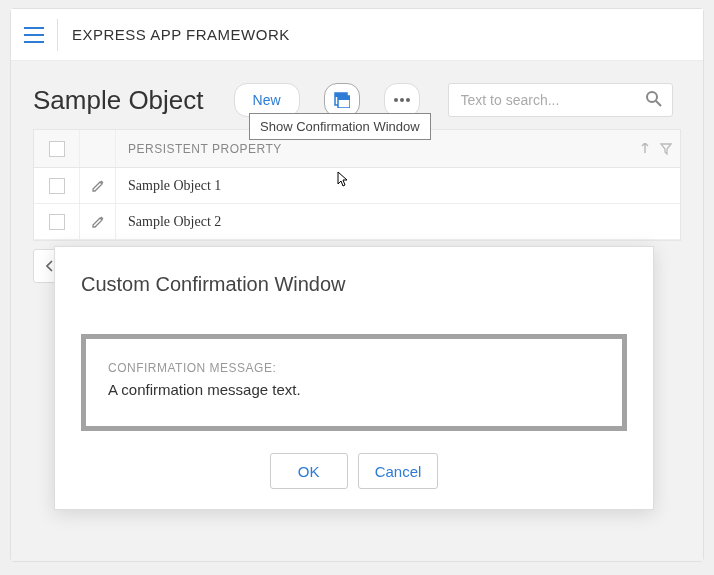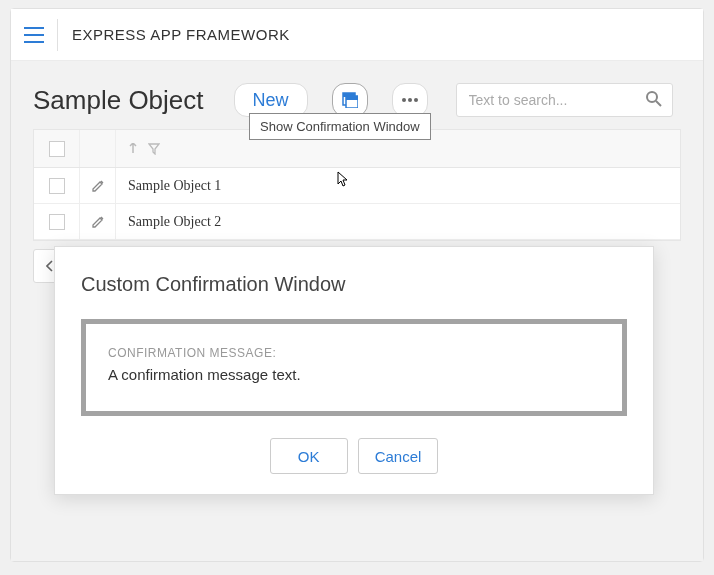--- a/index.html
+++ b/index.html
@@ -62,21 +62,21 @@
   .btn {
     background: #fff;
     border: 1px solid #dcdcdc;
     border-radius: 13px;
     height: 34px;
     display: flex;
     align-items: center;
     justify-content: center;
     cursor: pointer;
     padding: 0 14px;
-    font-size: 18px;
+    font-size: 14px;
   }
   .btn-new { color: #2d7cd6; padding: 0 18px; }
   .btn-icon { padding: 0; width: 36px; }
   .btn-icon.highlight { border: 1px solid #aaa; }
   .btn-more { width: 36px; }
   .search-wrap {
     flex: 1;
     position: relative;
     margin-left: 4px;
     margin-right: 8px;
@@ -161,21 +161,21 @@
     background: #fff;
     border: 1px solid #ddd;
     box-shadow: 0 4px 18px rgba(0,0,0,0.12);
     z-index: 30;
     padding: 26px 26px 20px 26px;
   }
   .modal-title {
     font-size: 20px;
     font-weight: 300;
     color: #444;
-    margin-bottom: 23px;
+    margin-bottom: 38px;
   }
   .modal-body {
     border: 5px solid #a3a3a3;
     padding: 22px 22px 28px 22px;
     margin-bottom: 22px;
   }
   .msg-label {
     font-size: 12px;
     letter-spacing: 0.5px;
     color: #999;
@@ -259,20 +259,21 @@
       </svg>
     </div>
 
     <div class="grid">
       <div class="grid-header">
         <div class="col-check">
           <div class="chk"></div>
         </div>
         <div class="col-edit"></div>
         <div class="col-main">
+          <span>PERSISTENT PROPERTY</span>
           <span class="header-icons">
             <svg width="10" height="12" viewBox="0 0 10 12">
                 <path d="M5 0 L5 10 M5 0 L2 3 M5 0 L8 3" fill="none" stroke="#bbb" stroke-width="1.5"></path>
               </svg>
             <svg width="12" height="12" viewBox="0 0 12 12">
                 <path d="M1 1 L11 1 L7 6 L7 11 L5 9 L5 6 Z" fill="none" stroke="#bbb" stroke-width="1.3"></path>
               </svg>
           </span>
         </div>
       </div>

